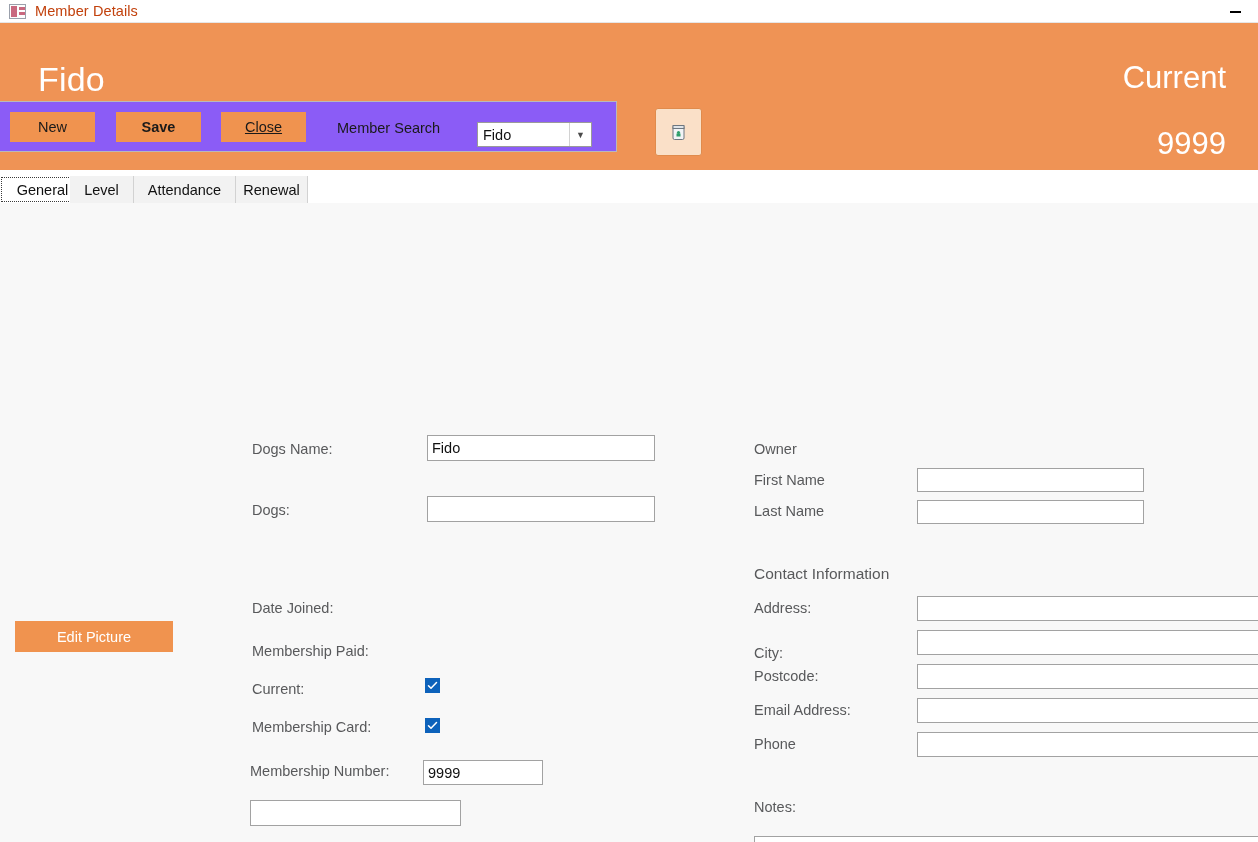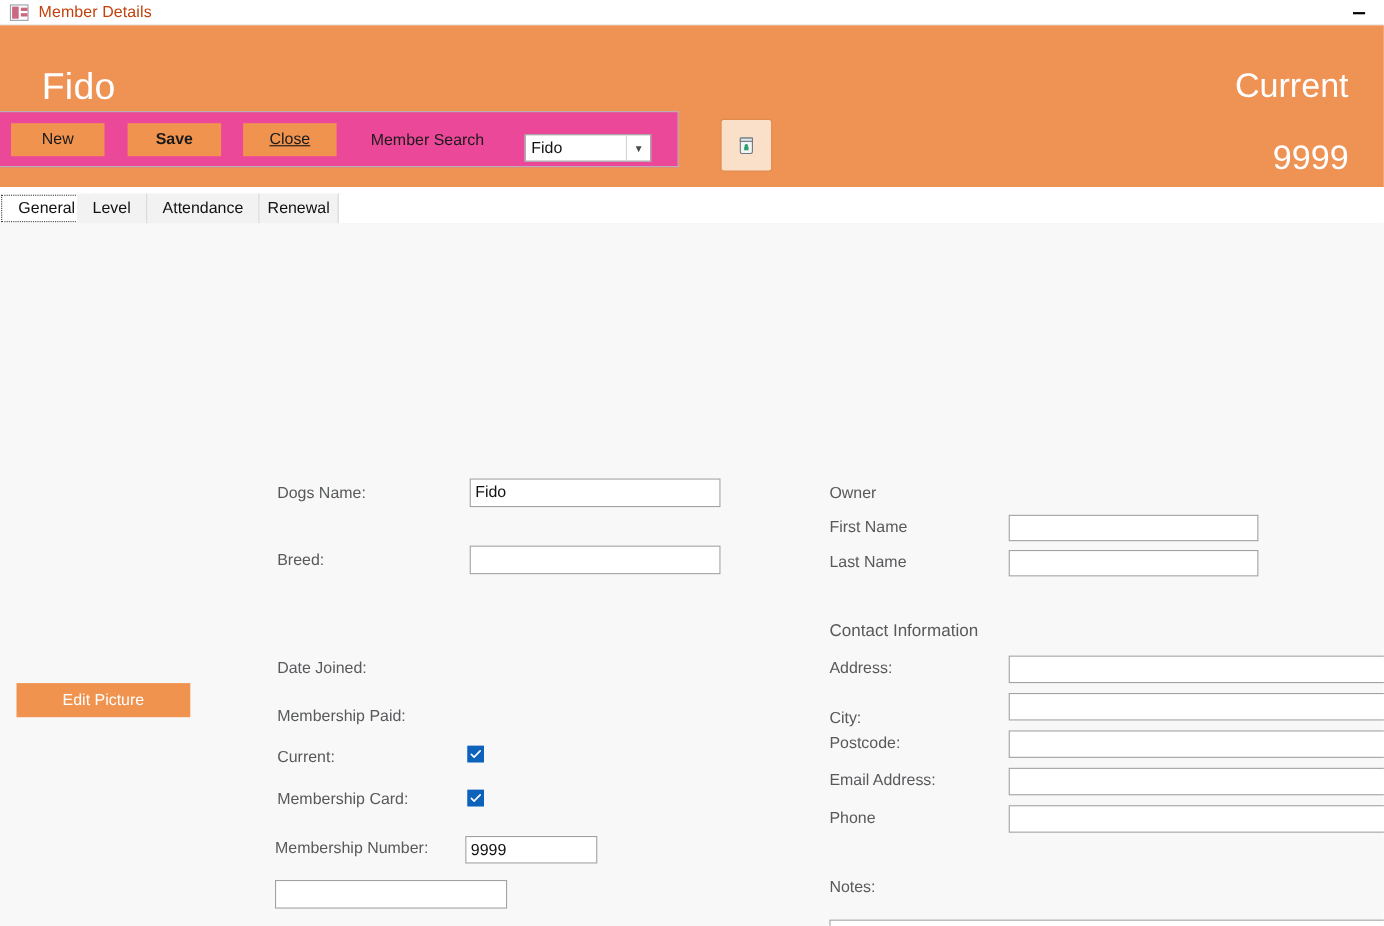--- a/index.html
+++ b/index.html
@@ -81,21 +81,21 @@
   .header-number {
     position: absolute; right: 32px; top: 105px;
     font-size: 31px; color: #ffffff; font-weight: 400;
     line-height: 1;
   }
 
   
   .toolbar {
     position: absolute; left: 0; top: 101px;
     width: 617px; height: 51px;
-    background: #ec4899;
+    background: #8b5cf6;
     border: 1px solid #b9b9b9;
     border-left: none;
   }
   .tb-btn {
     position: absolute; top: 10px;
     height: 30px;
     background: #f0934f;
     border: none;
     color: #1a1a1a;
     font-size: 14.5px;
@@ -279,21 +279,21 @@
   <div class="tabfill"></div>
 </div>
 
 <div class="body">
 
   <button class="editpic">Edit Picture</button>
 
   <div class="fld-label" style="left:252px; top:238px;">Dogs Name:</div>
   <div class="txtbox" style="left:427px; top:232px; width:228px; height:26px;">Fido</div>
 
-  <div class="fld-label" style="left:252px; top:299px;">Breed:</div>
+  <div class="fld-label" style="left:252px; top:299px;">Dogs:</div>
   <div class="txtbox" style="left:427px; top:293px; width:228px; height:26px;"></div>
 
   <div class="fld-label" style="left:252px; top:397px;">Date Joined:</div>
 
   <div class="fld-label" style="left:252px; top:440px;">Membership Paid:</div>
 
   <div class="fld-label" style="left:252px; top:478px;">Current:</div>
   <div class="chk" style="left:425px; top:475px;">
     <svg width="13" height="13" viewBox="0 0 13 13">
       <path d="M2.5 6.8 L5 9.3 L10.5 3.6" stroke="#ffffff" stroke-width="1.5" fill="none" stroke-linecap="round" stroke-linejoin="round"></path>

